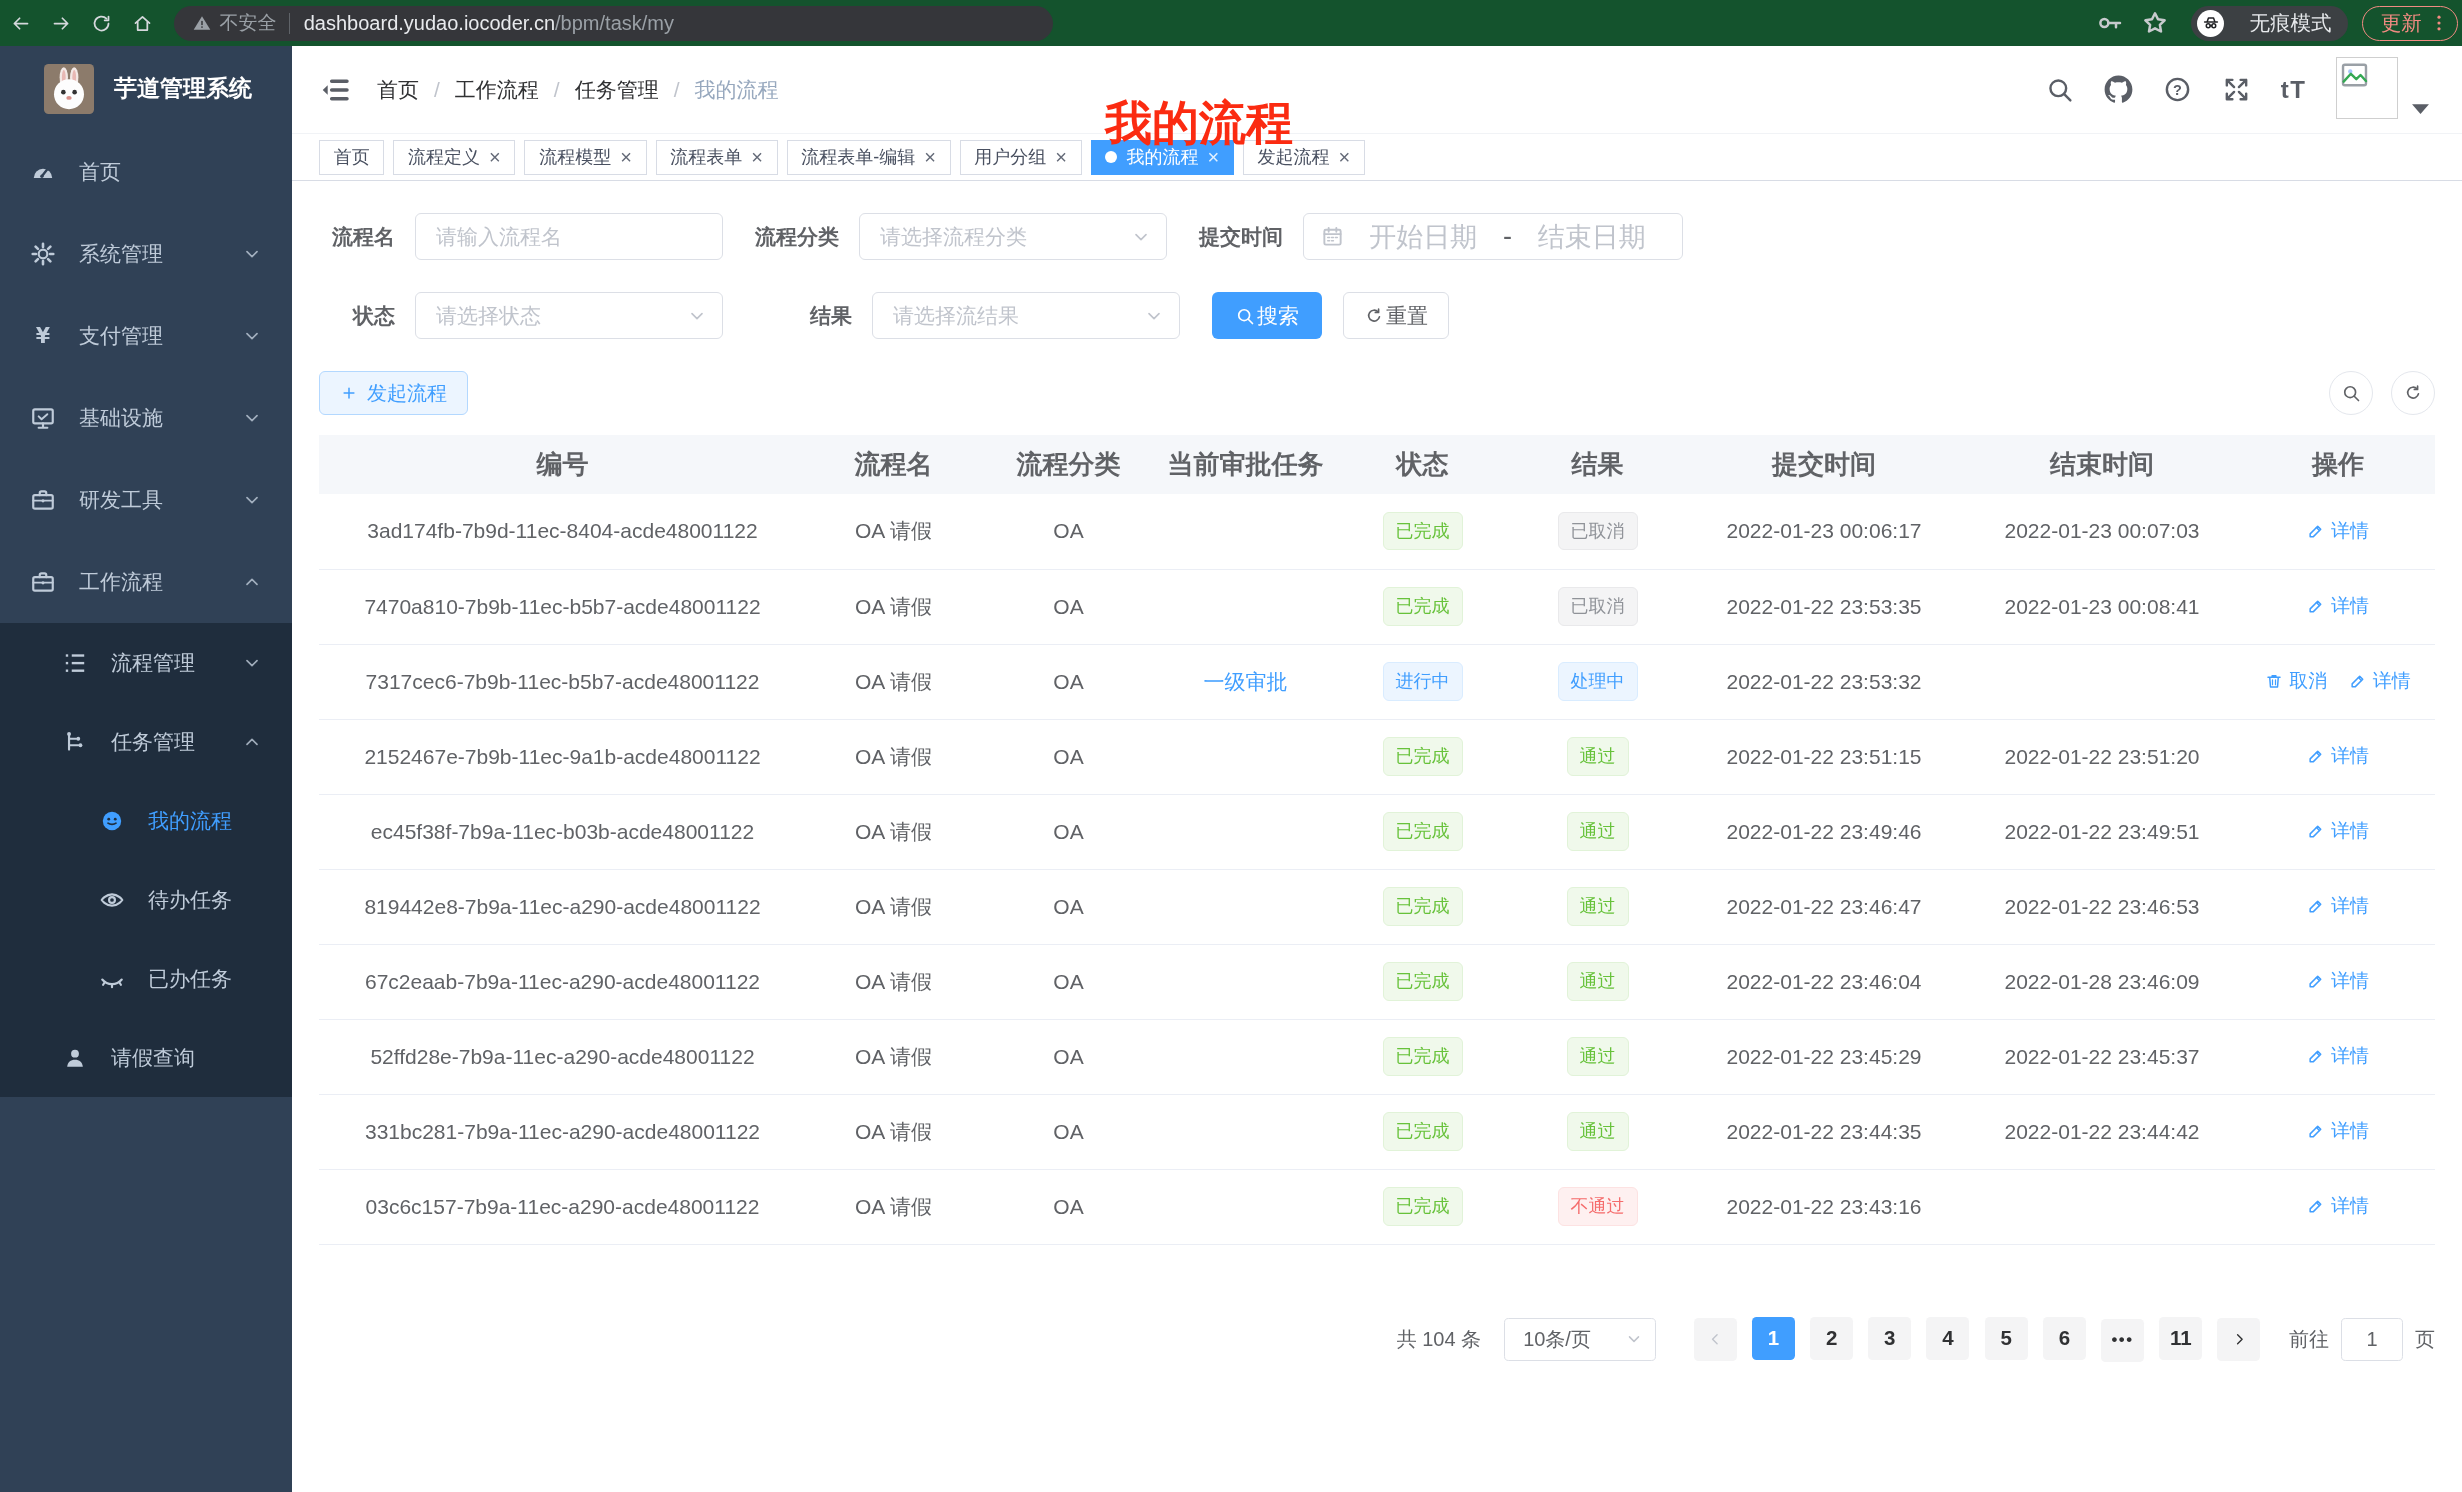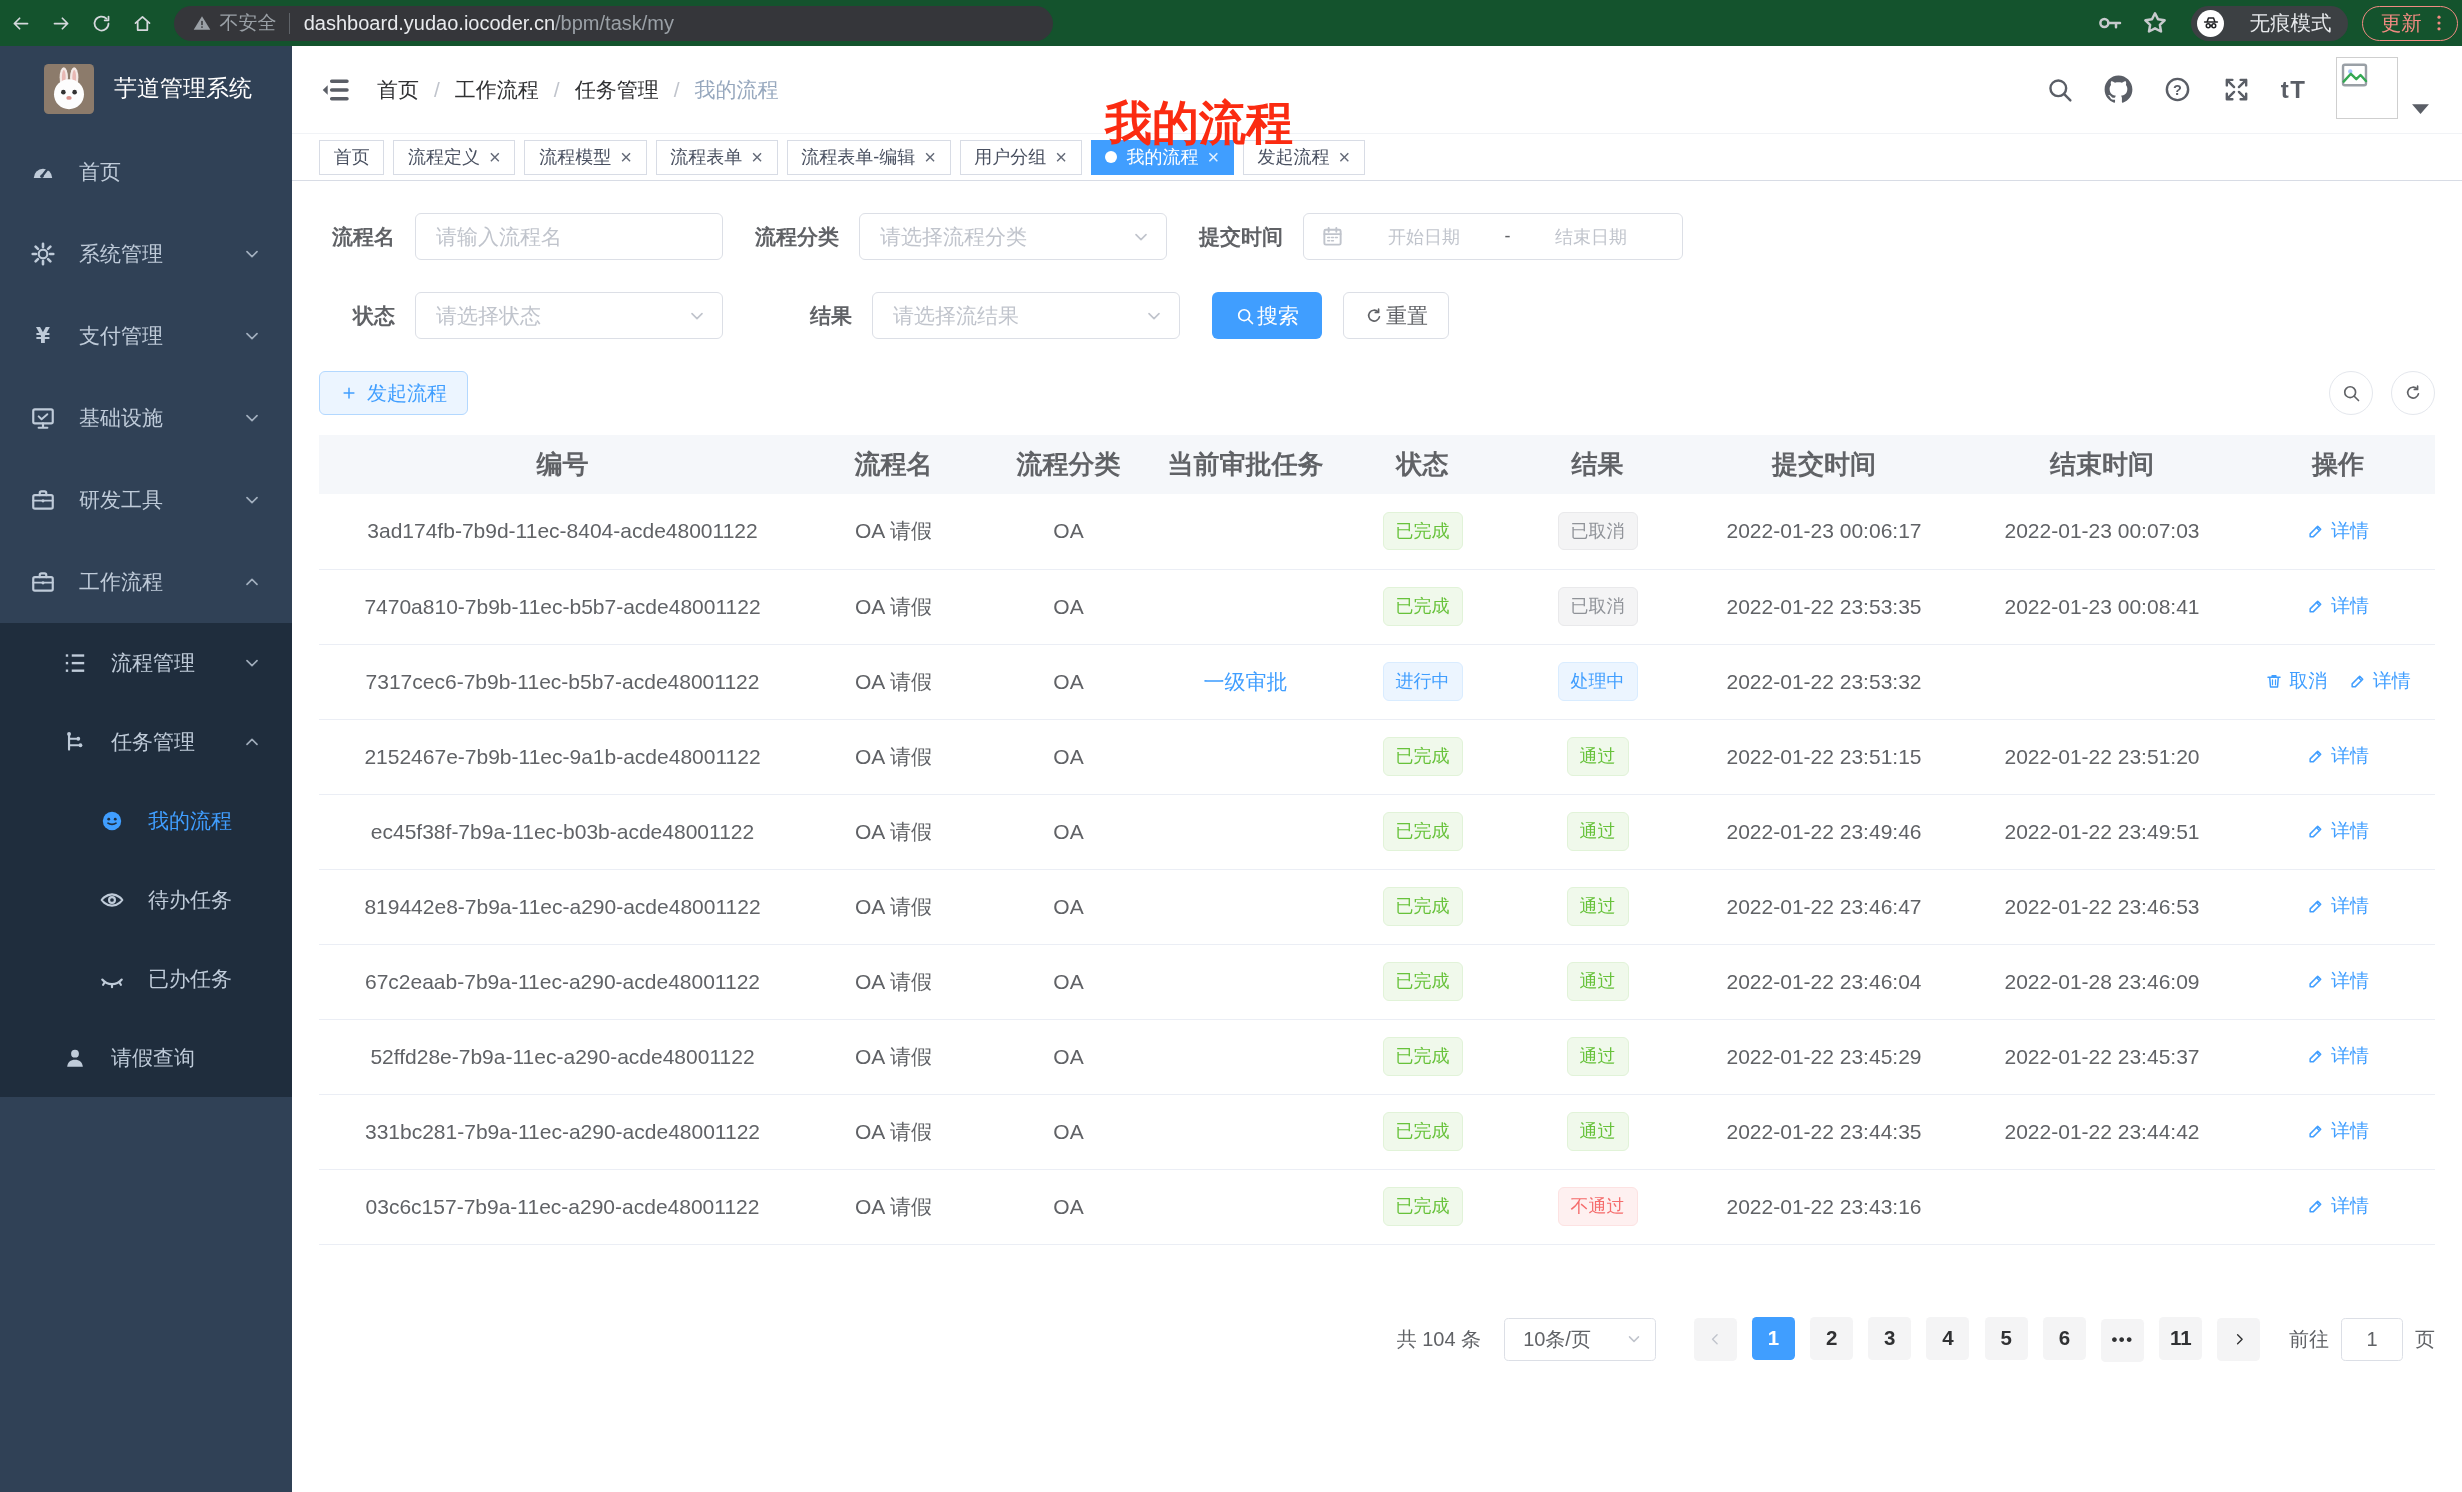--- a/index.html
+++ b/index.html
@@ -27,21 +27,21 @@
 .incog-label{color:#e8eaed;font-size:20.5px}
 .update{height:35px;border:1.5px solid #f28b82;color:#f28b82;border-radius:17.5px;display:flex;align-items:center;padding:0 7.6px 0 18px;margin-left:13.7px;font-size:20.5px;gap:7.6px;background:transparent}
 .update .icon{width:20px;height:20px}
 
 
 .app{display:flex;height:1447px}
 .sidebar{width:292px;background:#304156;flex-shrink:0;color:#bfcbd9;overflow:hidden}
 .logo-row{height:85px;display:flex;align-items:center;padding-left:44px}
 .logo-img{width:50px;height:50px;border-radius:4.6px;overflow:hidden;flex-shrink:0}
 .logo-img svg{width:50px;height:50px}
-.app-title{color:#fff;font-size:23px;font-weight:400;margin-left:20px;white-space:nowrap}
+.app-title{color:#fff;font-size:23px;font-weight:700;margin-left:20px;white-space:nowrap}
 .menu-item{height:82px;display:flex;align-items:center;padding:0 30px;font-size:21px;cursor:pointer;color:#bfcbd9}
 .menu-item .mi-icon{width:26px;height:26px;margin-right:23px}
 .mi-label{flex:1;white-space:nowrap}
 .mi-chevron{width:20px;height:20px;opacity:.8}
 .submenu{background:#1f2d3d}
 .submenu .menu-item{height:79px}
 .pl2{padding-left:62px}
 .pl3{padding-left:99px}
 .menu-item.active{color:#409eff}
 
@@ -71,21 +71,21 @@
 .filter-row{display:flex;align-items:center;margin-bottom:32px}
 .fgroup{display:flex;align-items:center;margin-right:32px}
 .flabel{font-weight:600;color:#606266;font-size:21px;margin-right:20px;white-space:nowrap}
 .flabel.w3{width:76px;text-align:right}
 .flabel.w4{width:97px;text-align:right}
 .tinput{height:47px;border:1.5px solid #dcdfe6;border-radius:6px;padding:0 20px;font-size:21px;color:#606266;width:308px;background:#fff;outline:none}
 input::placeholder{color:#c0c4cc}
 .select-box{width:308px;height:47px;border:1.5px solid #dcdfe6;border-radius:6px;display:flex;align-items:center;padding:0 15px 0 20px;font-size:21px;background:#fff;cursor:pointer}
 .select-box .ph{flex:1;color:#c0c4cc;white-space:nowrap;overflow:hidden}
 .select-box .chev{width:20px;height:20px;color:#c0c4cc}
-.date-box{width:380px;height:47px;border:1.5px solid #dcdfe6;border-radius:6px;display:flex;align-items:center;padding:0 16.7px;font-size:18px;background:#fff;gap:6px;cursor:pointer}
+.date-box{width:380px;height:47px;border:1.5px solid #dcdfe6;border-radius:6px;display:flex;align-items:center;padding:0 16.7px;font-size:27px;background:#fff;gap:6px;cursor:pointer}
 .date-box .icon{width:23px;height:23px;color:#c0c4cc}
 .date-box .dph{flex:1;text-align:center;color:#c0c4cc;white-space:nowrap}
 .date-box .dsep{color:#606266}
 .btn{height:47px;border-radius:6px;display:inline-flex;align-items:center;font-size:21px;gap:2px;cursor:pointer;border:none}
 .btn .icon{width:20px;height:20px}
 .btn-search{background:#409eff;color:#fff;padding:0 23px}
 .btn-reset{background:#fff;color:#606266;border:1.5px solid #dcdfe6;padding:0 20px;margin-left:21px}
 
 .toolbar{display:flex;align-items:center;margin-top:3px}
 .btn-create{height:44px;background:#ecf5ff;border:1.5px solid #b3d8ff;color:#409eff;border-radius:6px;padding:0 20px;font-size:20px;gap:9px;display:inline-flex;align-items:center;cursor:pointer}

